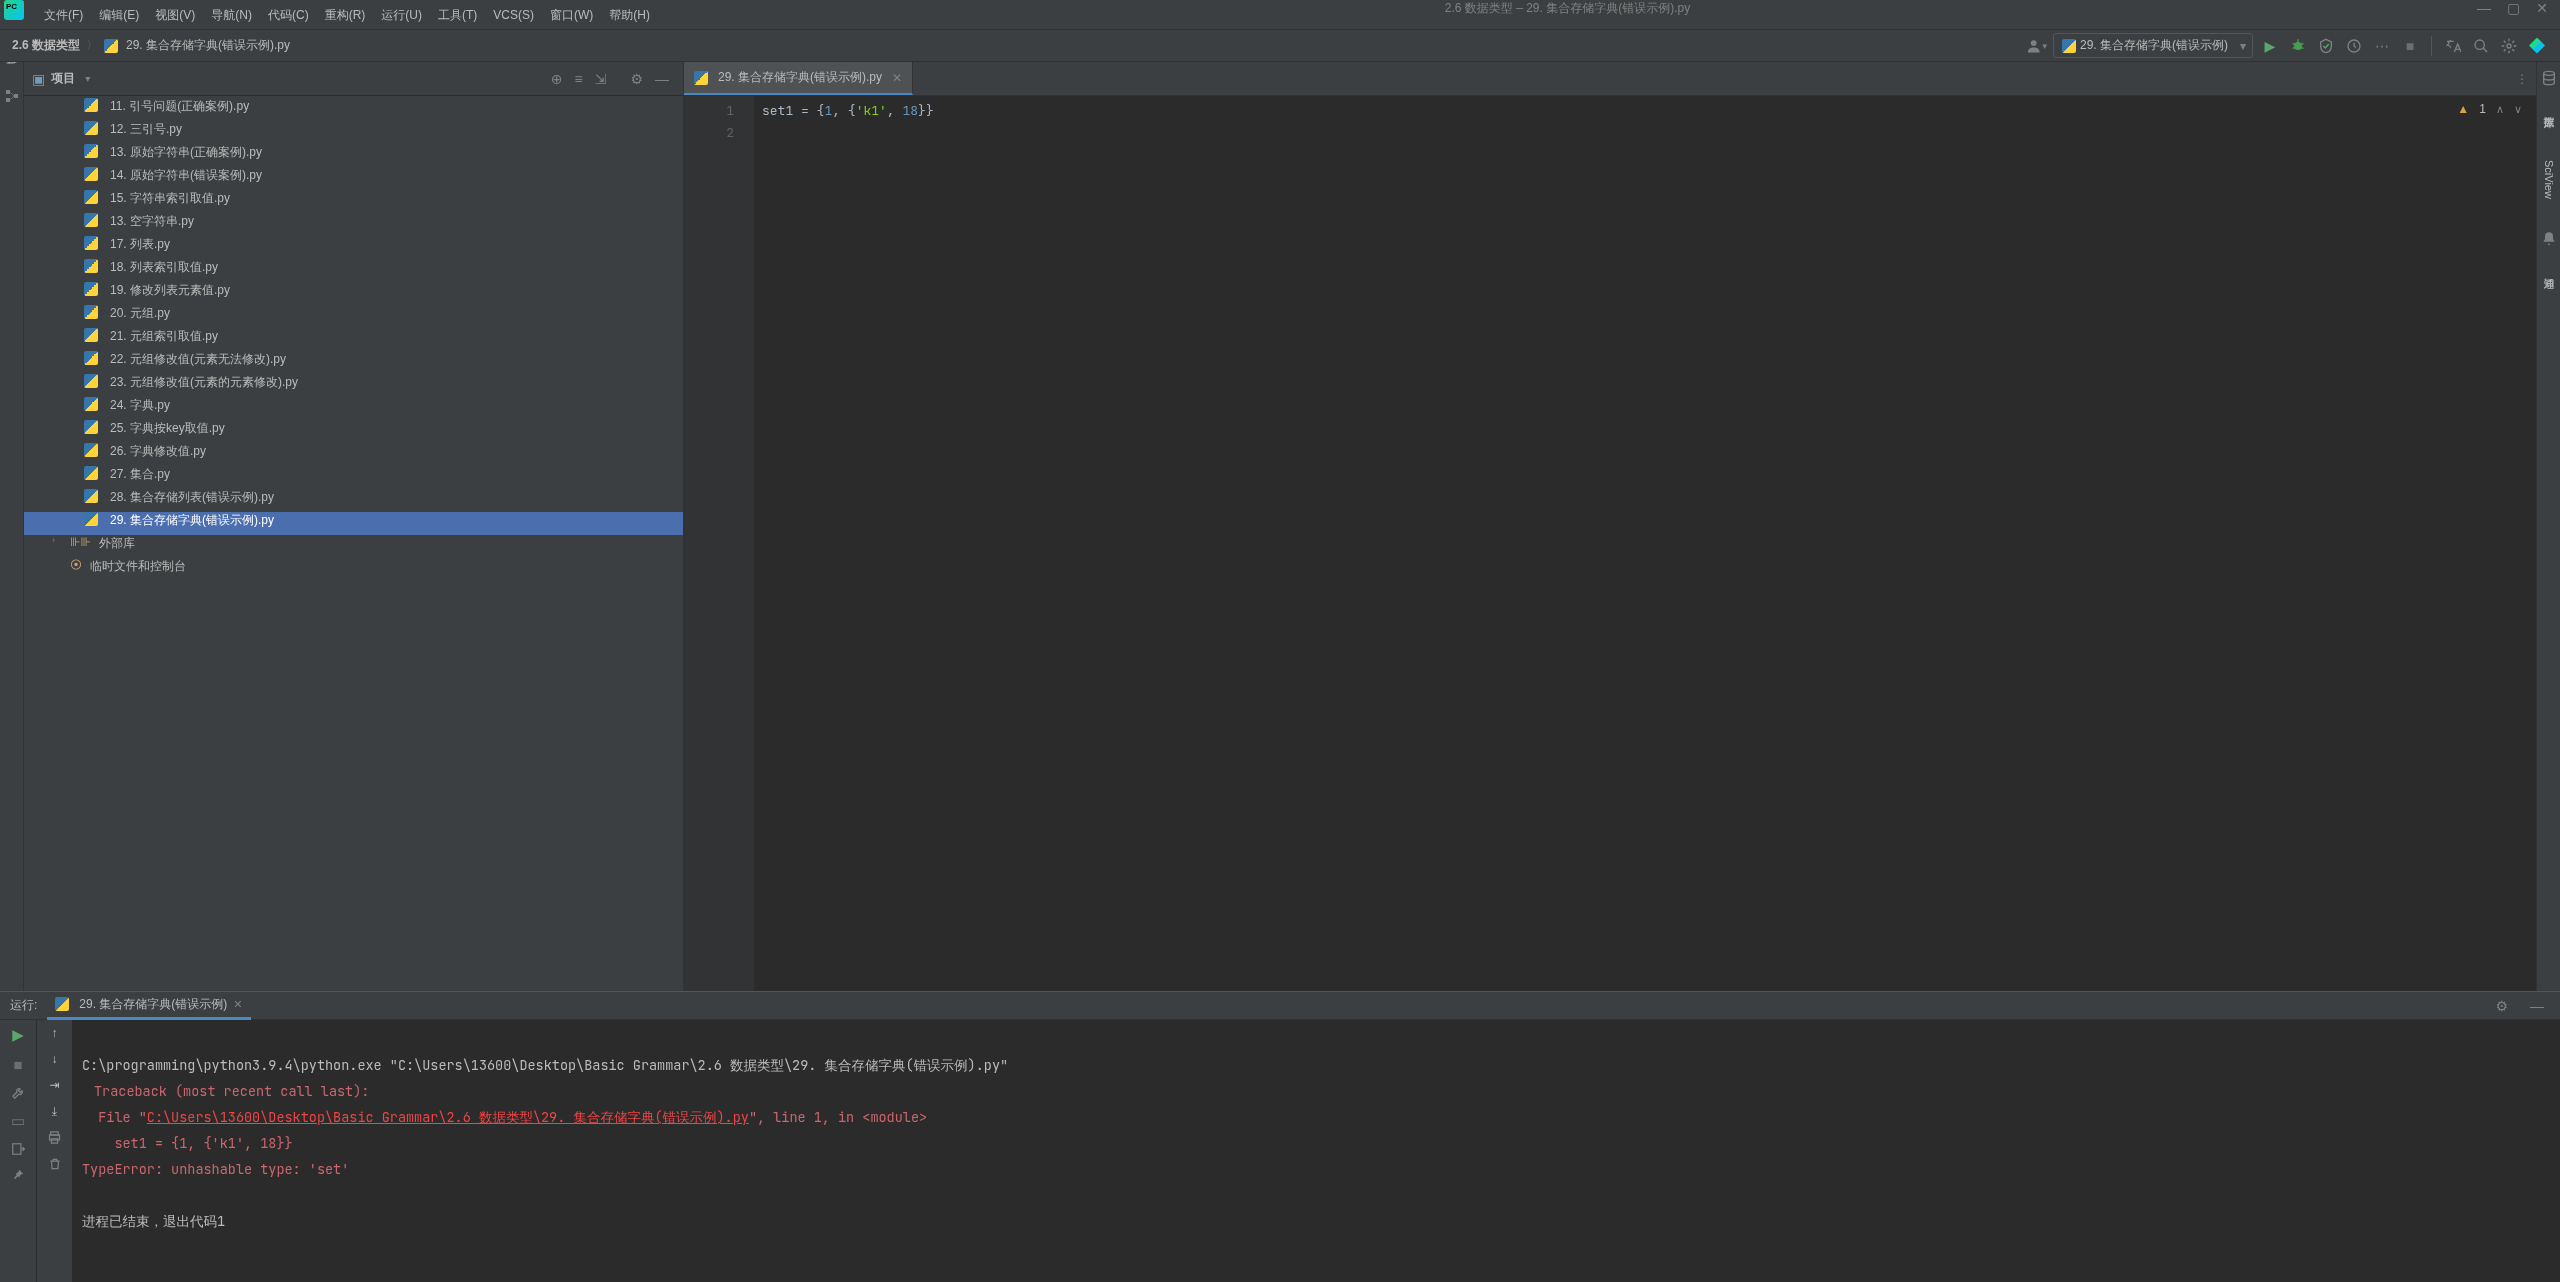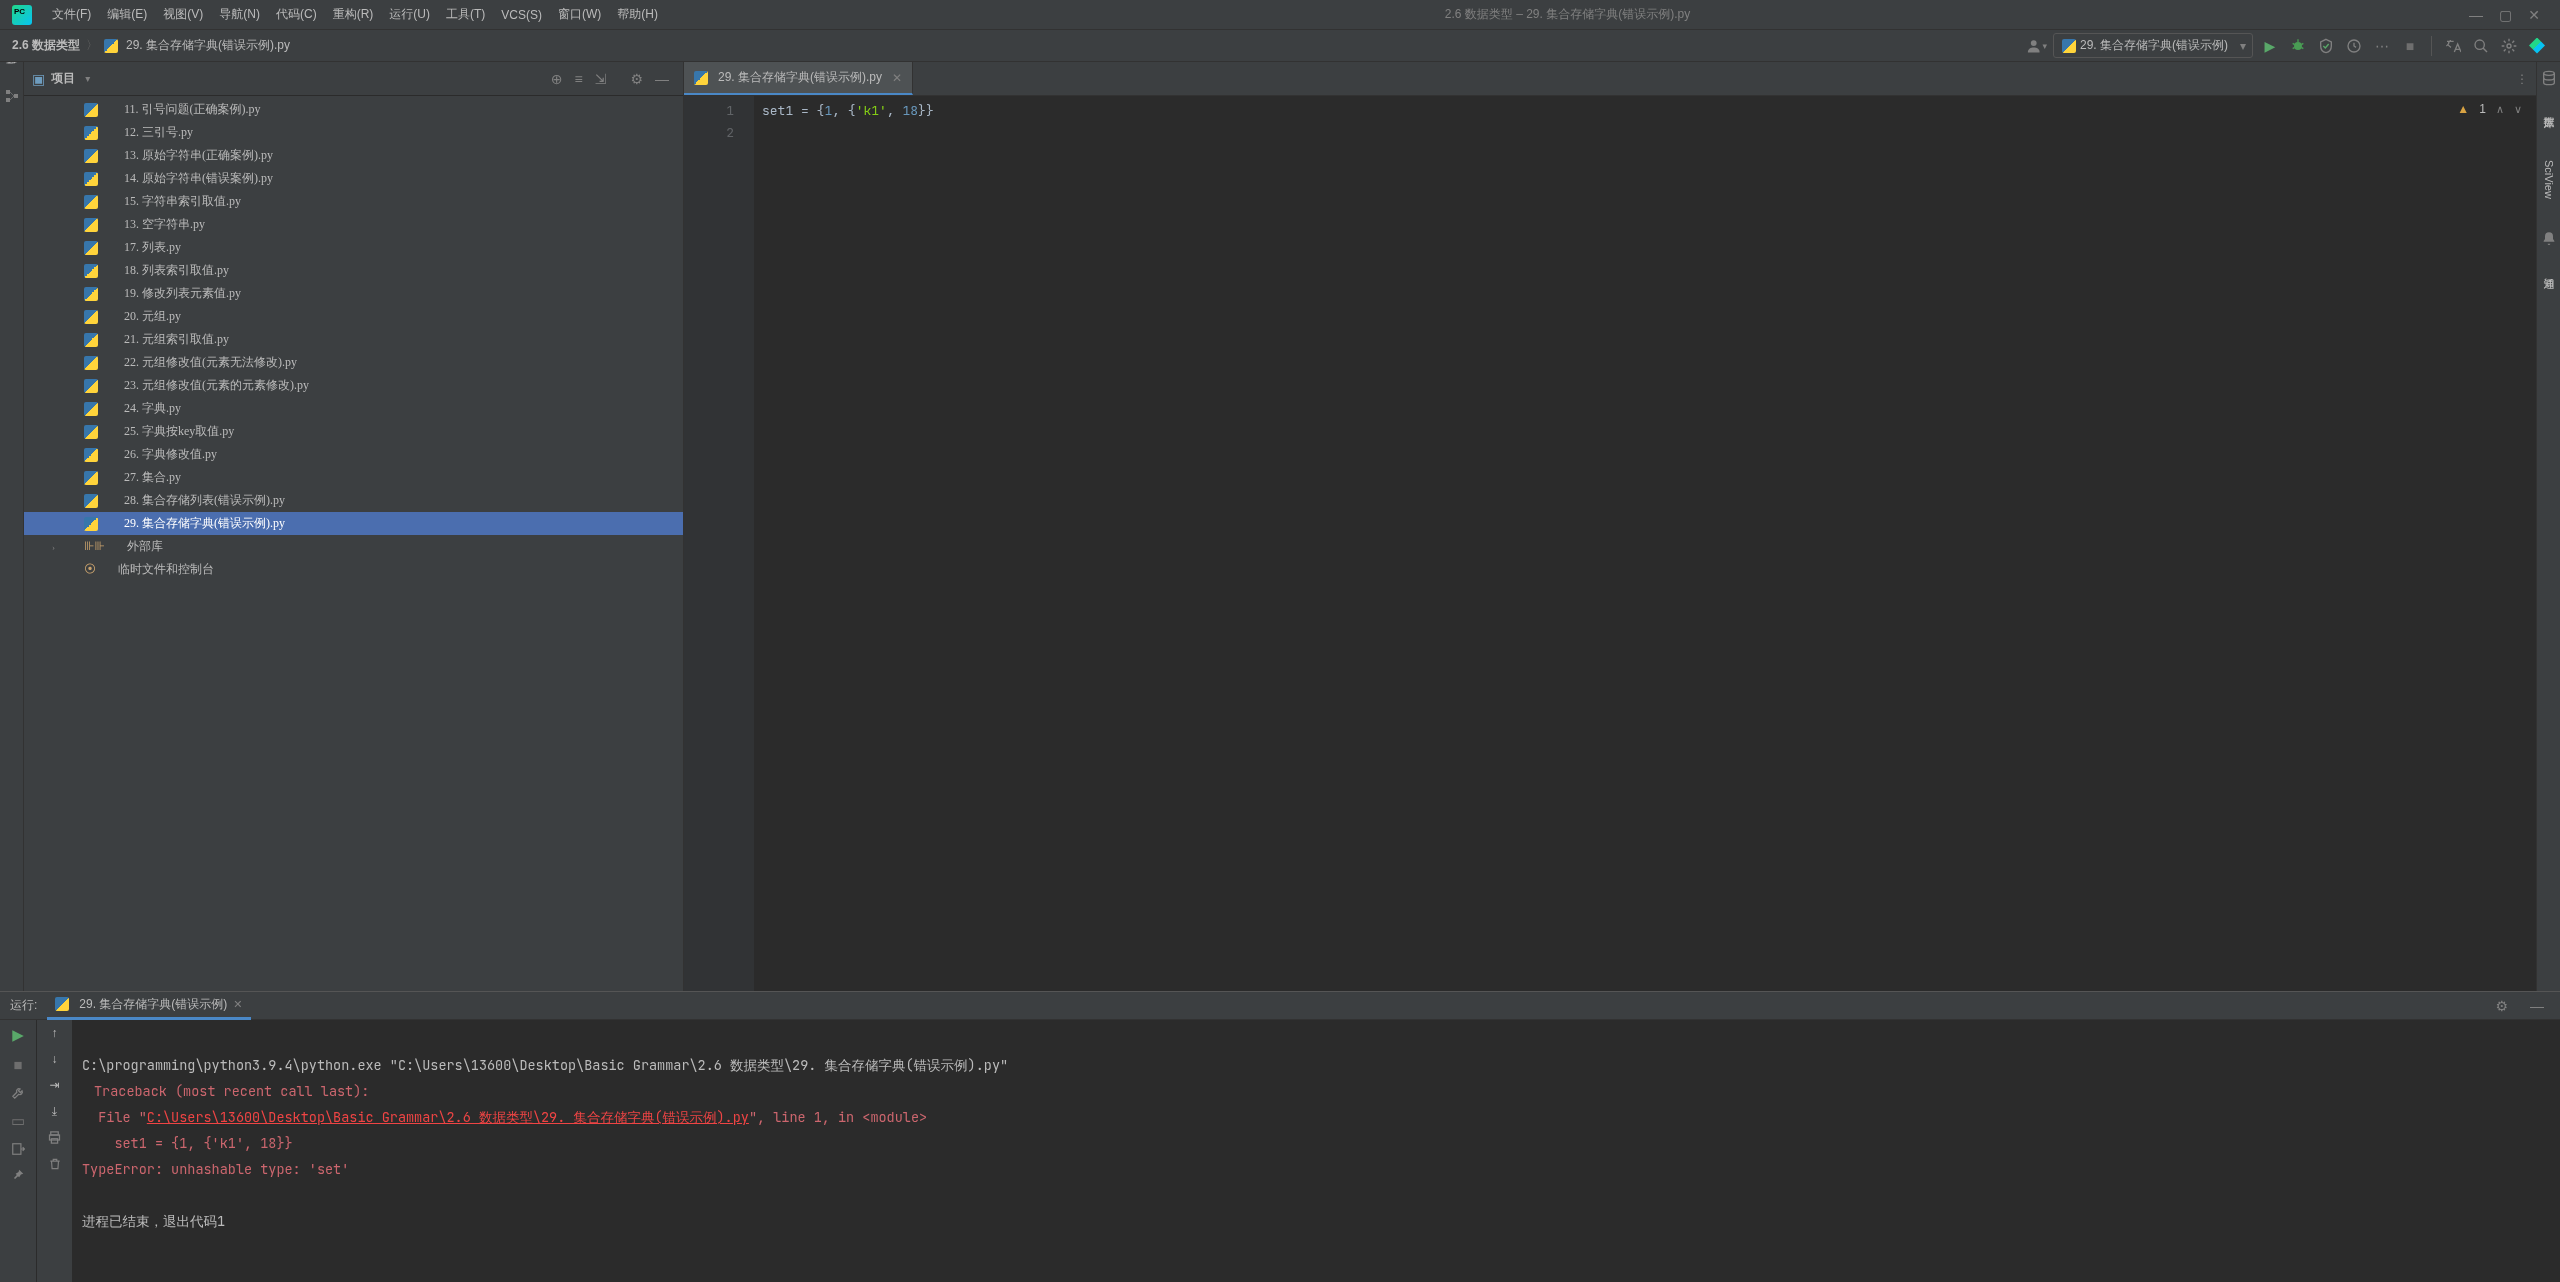--- a/index.html
+++ b/index.html
@@ -13,22 +13,22 @@
   overflow: hidden;
   display: flex;
   flex-direction: column;
 }
 
 
 .title-bar {
   height: 30px;
   background: #3c3f41;
   display: flex;
-  align-items: center;
-  padding: 0 12px;
+  align-items: flex-start;
+  padding: 0 4px;
   border-bottom: 1px solid #323232;
 }
 .title-bar .app-icon {
   width: 20px; height: 20px;
   background: linear-gradient(135deg, #21d789, #07c3f2);
   border-radius: 3px;
   margin-right: 12px;
   position: relative;
 }
 .title-bar .app-icon::after {
@@ -114,22 +114,22 @@
 .project-header .folder-icon { color: #6e9cbe; font-size: 14px; }
 .project-header .title-name { font-weight: bold; }
 .project-header .arrow { color: #808080; margin-left: 4px; font-size: 10px; }
 .project-header .spacer { flex: 1; }
 .ph-icon { cursor: pointer; color: #808080; padding: 0 6px; font-size: 14px; }
 
 .project-tree {
   flex: 1; overflow-y: auto; padding: 2px 0;
 }
 .tree-item {
-  height: 23px; display: flex; align-items: center; padding-left: 60px;
-  cursor: pointer; gap: 22px; font-family: Liberation Serif, serif;
+  height: 23px; display: flex; padding-left: 60px;
+  cursor: pointer; gap: 8px;
 }
 .tree-item.selected { background: #4b6eaf; color: #fff; }
 .tree-item.root { padding-left: 28px; }
 .tree-item .arrow-exp { color: #808080; width: 10px; font-size: 9px; }
 
 
 .editor-area { flex: 1; display: flex; flex-direction: column; background: #2b2b2b; }
 .editor-tabs {
   height: 34px; background: #3c3f41; display: flex; align-items: stretch; border-bottom: 1px solid #323232;
 }

